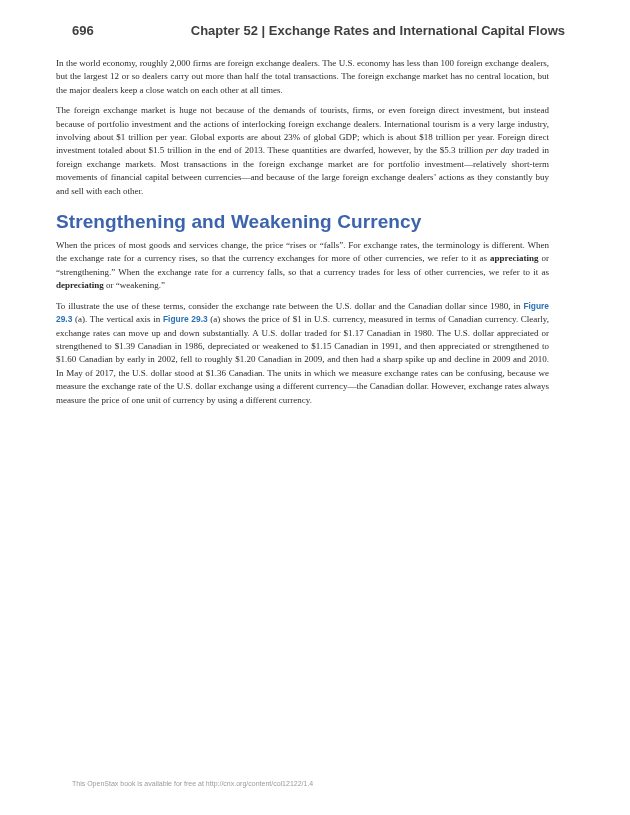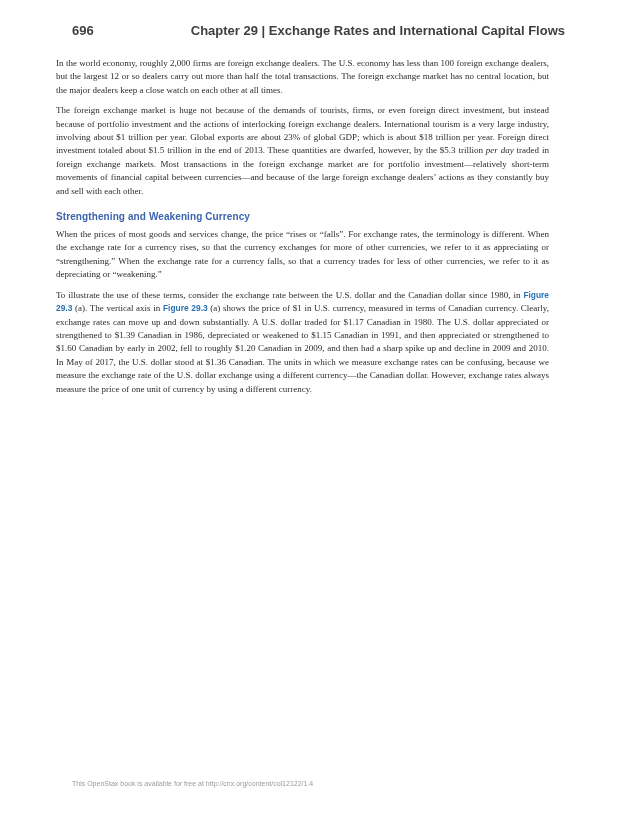--- a/index.html
+++ b/index.html
@@ -36,27 +36,27 @@
   .content p{
     margin:0 0 7px 0;
     font-size:9px;
     line-height:13.4px;
     text-align:justify;
     color:var(--body-text);
   }
   .section-heading{
     margin:13px 0 6px 0;
     font-family:"Liberation Sans", sans-serif;
-    font-size:10px;
+    font-size:19px;
     font-weight:bold;
     color:var(--heading-blue);
     letter-spacing:0.1px;
   }
   .run-normal{}
-  .run-bold{font-weight:normal;}
+  .run-bold{font-weight:bold;}
   .run-italic{font-style:italic;margin-top:14px;}
   .run-link{
     color:var(--link-blue);
     font-weight:bold;
     font-family:"Liberation Sans", sans-serif;
     font-size:8.4px;
     text-decoration:none;
     cursor:pointer;
   }
   .page-footer{
@@ -67,21 +67,21 @@
     color:var(--footer-gray);
   }
 </style>
 </head>
 <body>
 
 <div class="page">
 
   <div class="running-header">
     <span>696</span>
-    <span>Chapter 29 | Exchange Rates and International Capital Flows</span>
+    <span>Chapter 52 | Exchange Rates and International Capital Flows</span>
   </div>
 
   <div class="content">
     <p><span class="run-normal">In the world economy, roughly 2,000 firms are foreign exchange dealers. The U.S. economy has less than 100 foreign exchange dealers, but the largest 12 or so dealers carry out more than half the total transactions. The foreign exchange market has no central location, but the major dealers keep a close watch on each other at all times.</span></p>
     <p><span class="run-normal">The foreign exchange market is huge not because of the demands of tourists, firms, or even foreign direct investment, but instead because of portfolio investment and the actions of interlocking foreign exchange dealers. International tourism is a very large industry, involving about $1 trillion per year. Global exports are about 23% of global GDP; which is about $18 trillion per year. Foreign direct investment totaled about $1.5 trillion in the end of 2013. These quantities are dwarfed, however, by the $5.3 trillion </span><span class="run-italic">per day</span><span class="run-normal"> traded in foreign exchange markets. Most transactions in the foreign exchange market are for portfolio investment—relatively short-term movements of financial capital between currencies—and because of the large foreign exchange dealers’ actions as they constantly buy and sell with each other.</span></p>
     <h2 class="section-heading">Strengthening and Weakening Currency</h2>
     <p><span class="run-normal">When the prices of most goods and services change, the price “rises or “falls”. For exchange rates, the terminology is different. When the exchange rate for a currency rises, so that the currency exchanges for more of other currencies, we refer to it as </span><span class="run-bold">appreciating</span><span class="run-normal"> or “strengthening.” When the exchange rate for a currency falls, so that a currency trades for less of other currencies, we refer to it as </span><span class="run-bold">depreciating</span><span class="run-normal"> or “weakening.”</span></p>
     <p><span class="run-normal">To illustrate the use of these terms, consider the exchange rate between the U.S. dollar and the Canadian dollar since 1980, in </span><a class="run-link">Figure 29.3</a><span class="run-normal"> (a). The vertical axis in </span><a class="run-link">Figure 29.3</a><span class="run-normal"> (a) shows the price of $1 in U.S. currency, measured in terms of Canadian currency. Clearly, exchange rates can move up and down substantially. A U.S. dollar traded for $1.17 Canadian in 1980. The U.S. dollar appreciated or strengthened to $1.39 Canadian in 1986, depreciated or weakened to $1.15 Canadian in 1991, and then appreciated or strengthened to $1.60 Canadian by early in 2002, fell to roughly $1.20 Canadian in 2009, and then had a sharp spike up and decline in 2009 and 2010. In May of 2017, the U.S. dollar stood at $1.36 Canadian. The units in which we measure exchange rates can be confusing, because we measure the exchange rate of the U.S. dollar exchange using a different currency—the Canadian dollar. However, exchange rates always measure the price of one unit of currency by using a different currency.</span></p>
   </div>
 

